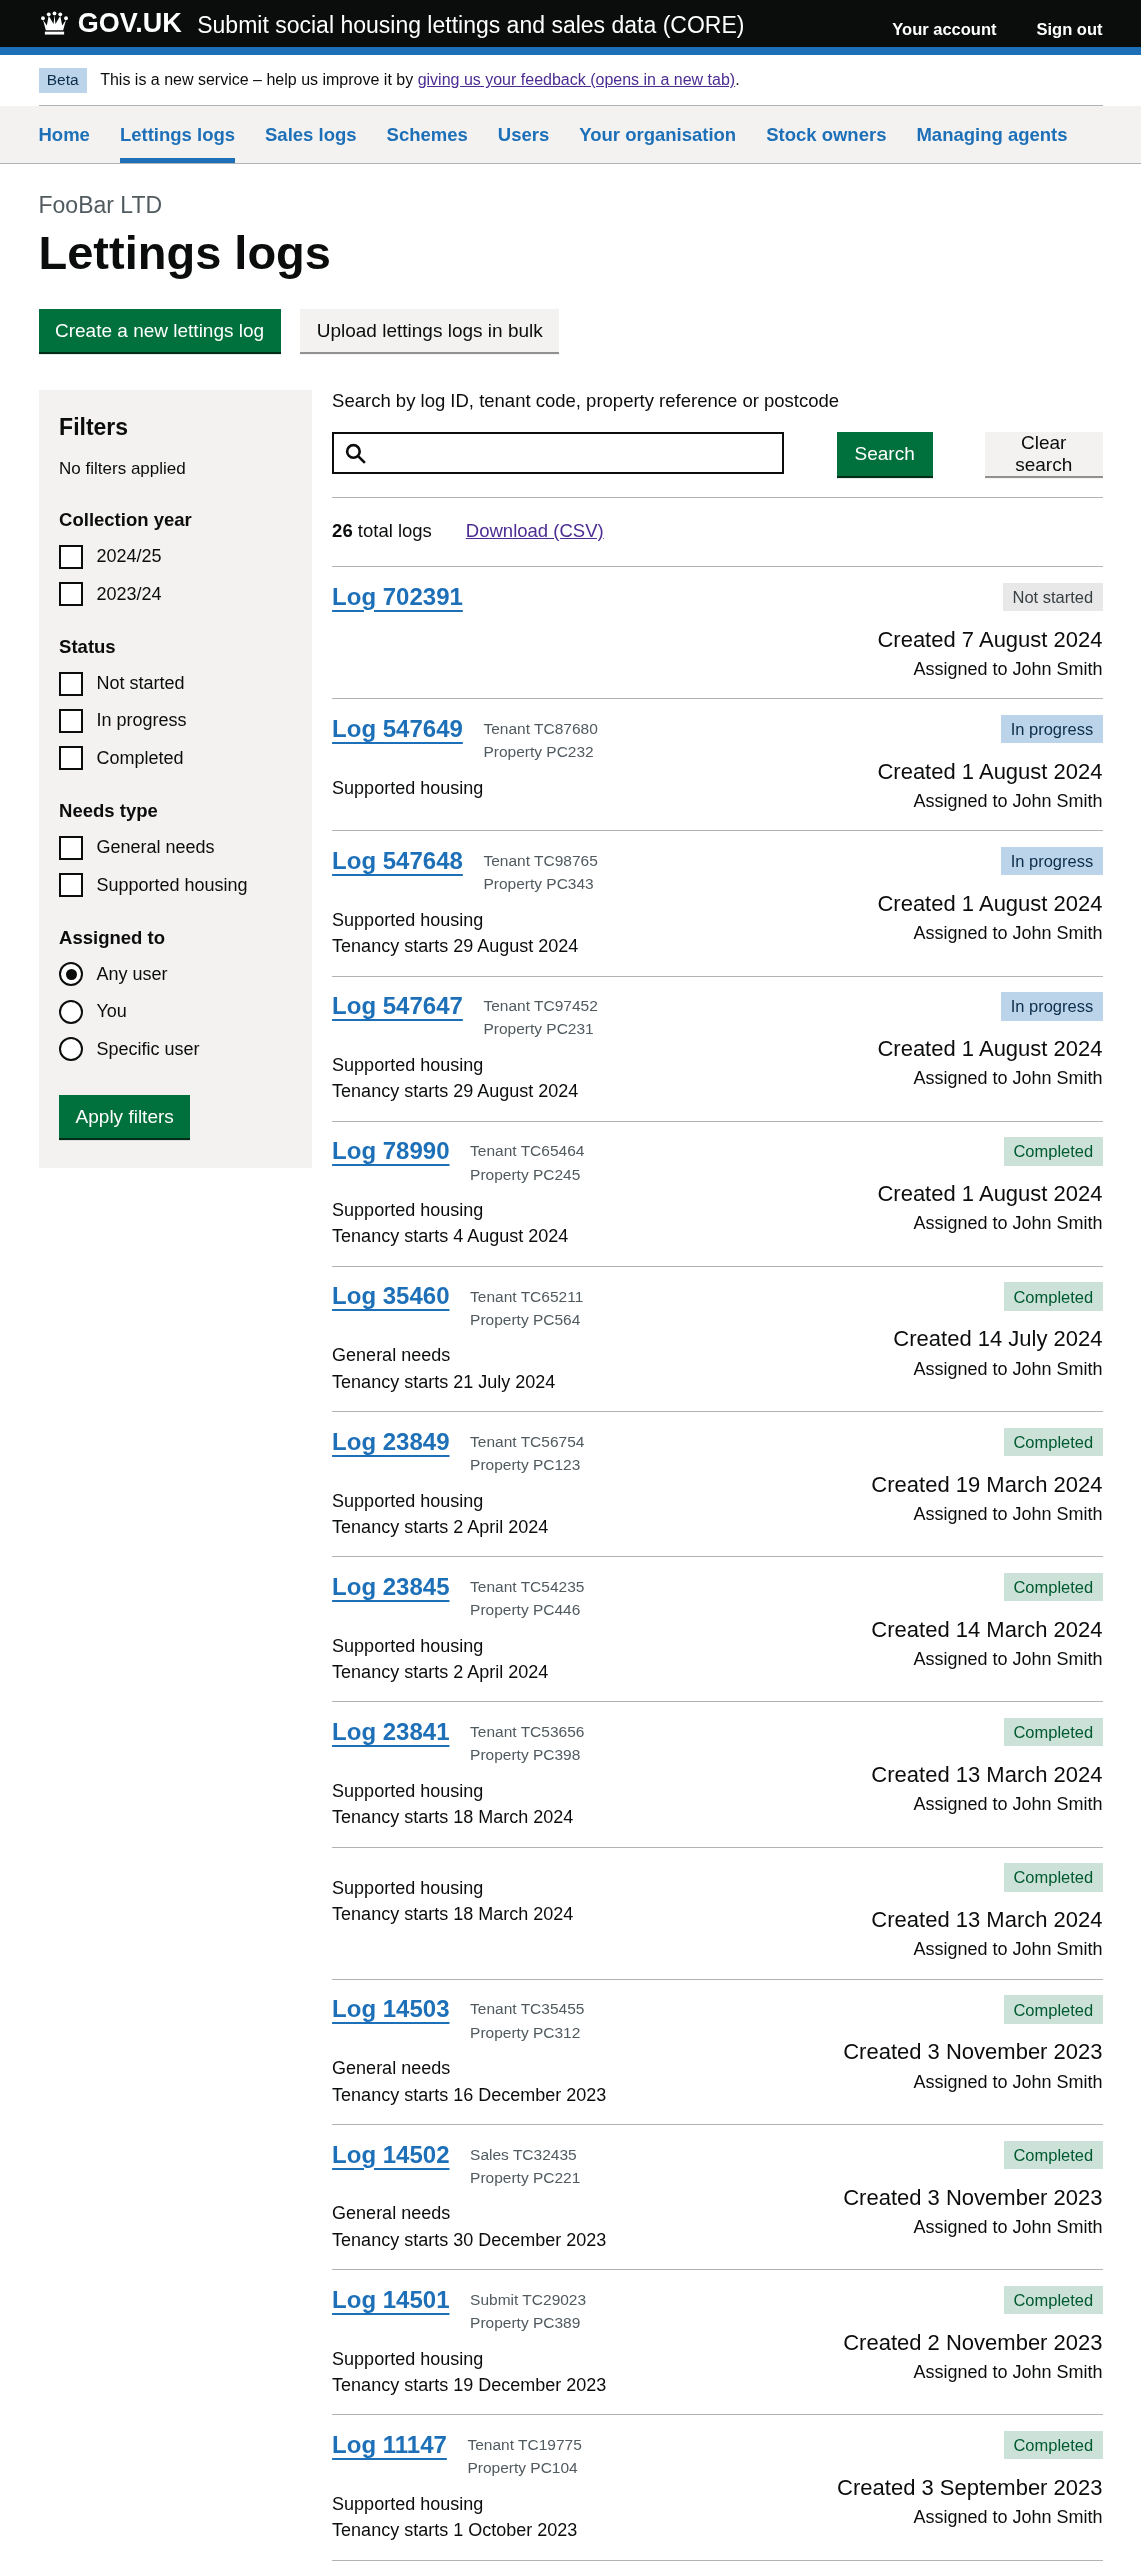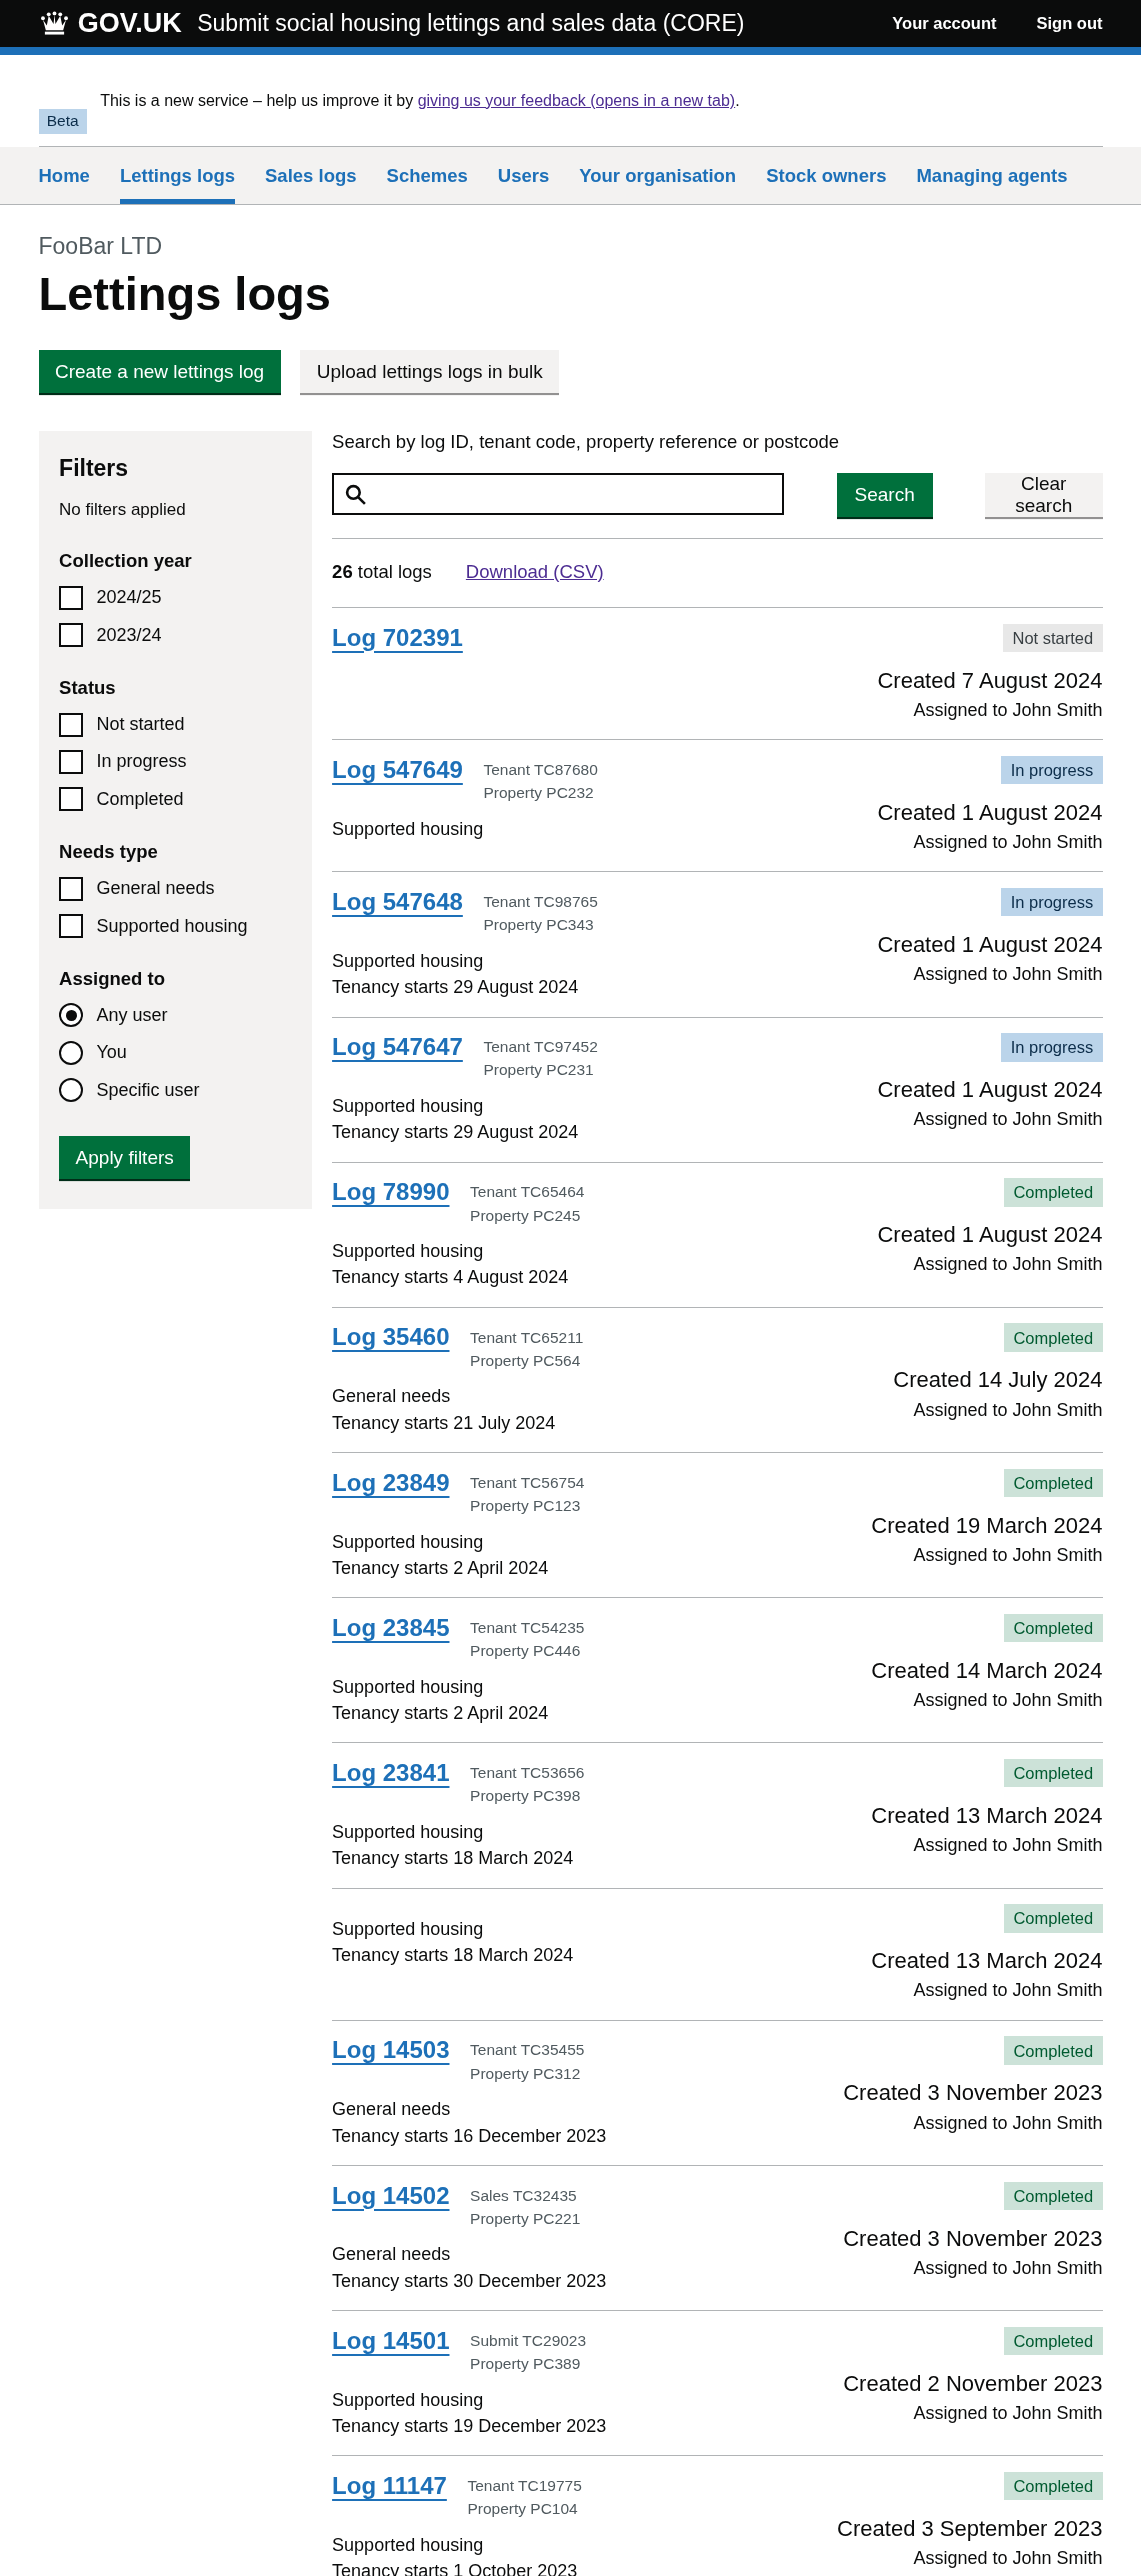--- a/index.html
+++ b/index.html
@@ -9,31 +9,31 @@
     --tag-grey-text:#383f43; --tag-green-bg:#cce2d8; --tag-green-text:#005a30;
   }
   *{box-sizing:border-box;}
   html,body{margin:0;padding:0;}
   body{width:1141px;min-height:3549px;background:#fff;color:var(--black);
        font-family:"Liberation Sans","DejaVu Sans",sans-serif;}
   .container{width:1064px;margin:0 auto;}
 
   
   .gov-header{background:var(--black);height:47px;display:flex;align-items:center;}
-  .gov-header .container{display:flex;align-items:center;}
+  .gov-header .container{display:flex;align-items:flex-end;}
   .logo{display:flex;align-items:center;gap:8.2px;color:#fff;font-weight:bold;font-size:27px;text-decoration:none;}
   .crown-svg{width:31px;height:25px;display:block;}
   .service-name{color:#fff;font-size:23px;margin-left:15.5px;flex:1;white-space:nowrap;text-decoration:none;}
   .header-links{display:flex;gap:40px;}
   .header-link{color:#fff;font-size:16.5px;font-weight:bold;text-decoration:none;white-space:nowrap;}
   .blue-bar{height:8.2px;background:var(--blue);}
 
   
   .phase-inner{display:flex;align-items:center;gap:13.4px;padding:12.4px 0;border-bottom:1px solid var(--border);}
-  .tag-beta{background:var(--tag-blue-bg);color:var(--tag-blue-text);font-size:15.5px;padding:3.6px 8.2px;margin-top:41px;}
+  .tag-beta{background:var(--tag-blue-bg);color:var(--tag-blue-text);font-size:15.5px;padding:3.6px 8.2px;}
   .phase-text{font-size:16px;}
   .phase-link{color:var(--visited);text-decoration:underline;}
 
   
   .primary-nav{background:var(--panel);border-bottom:1px solid var(--border);}
   .nav-inner{display:flex;gap:30px;padding-top:17.5px;}
   .nav-item{font-size:18.5px;color:var(--blue);font-weight:bold;text-decoration:none;
             padding-bottom:12.4px;border-bottom:5.2px solid transparent;white-space:nowrap;}
   .nav-item.active{border-bottom-color:var(--blue);}
 

